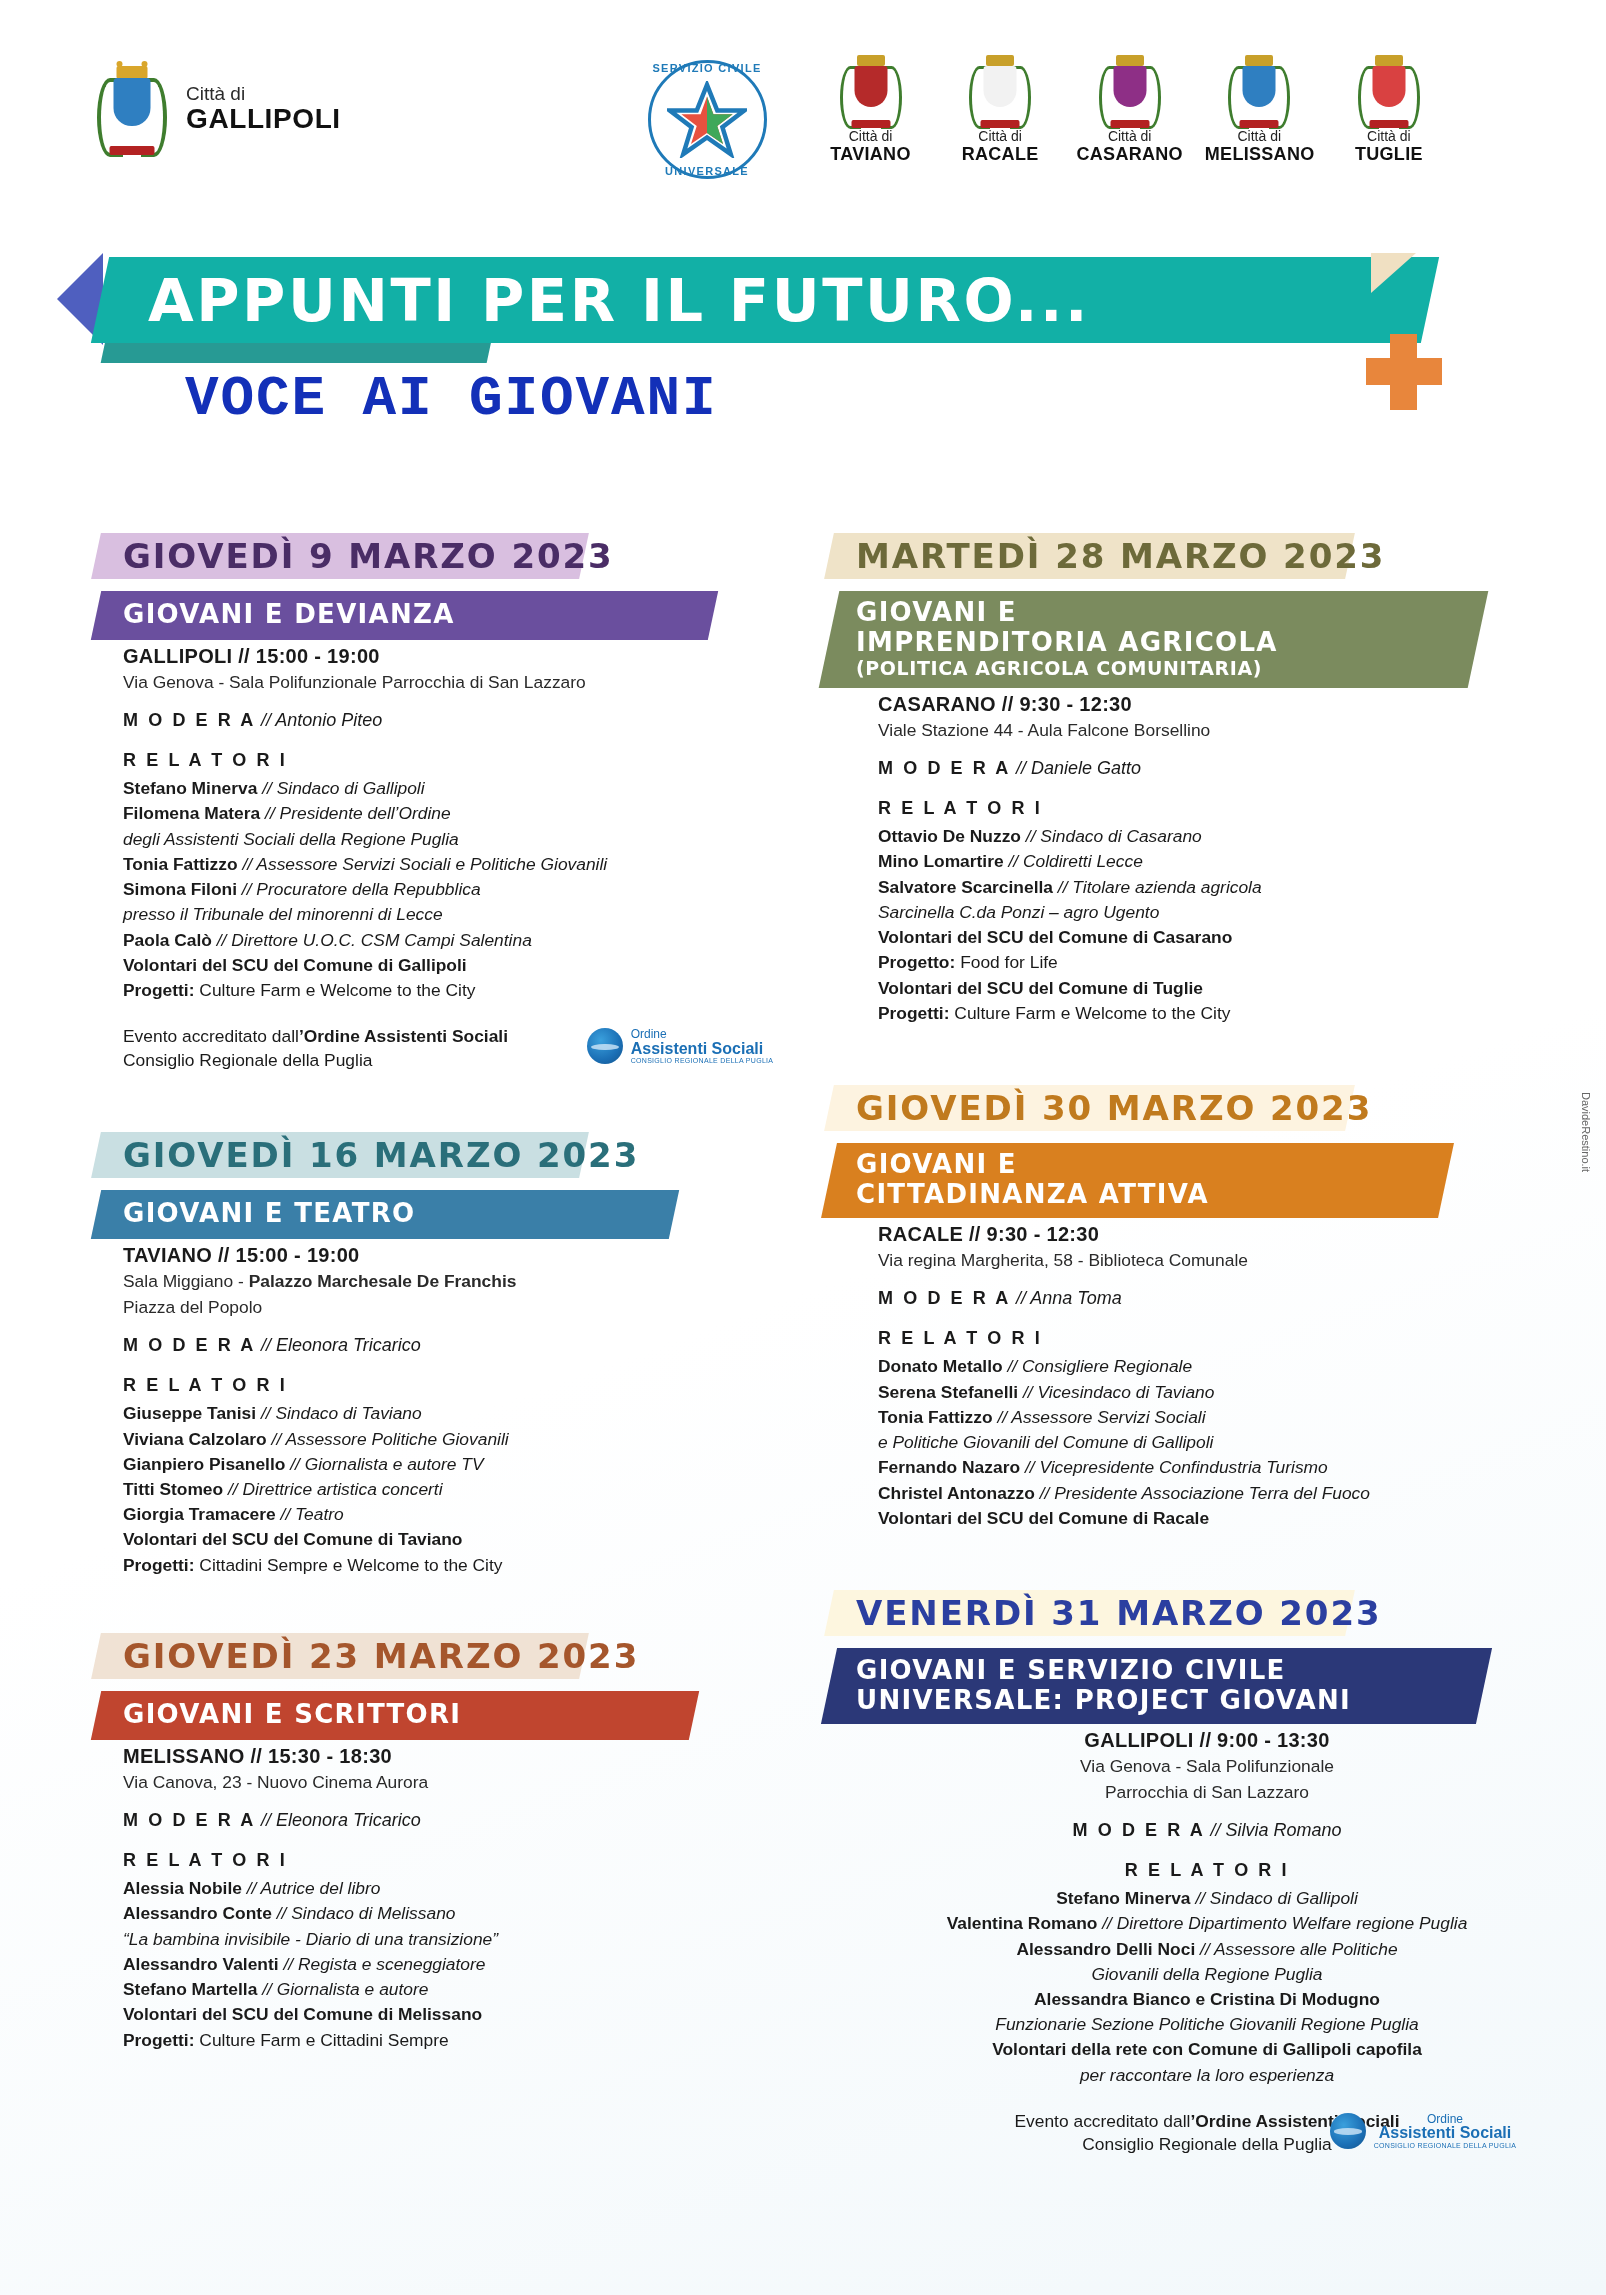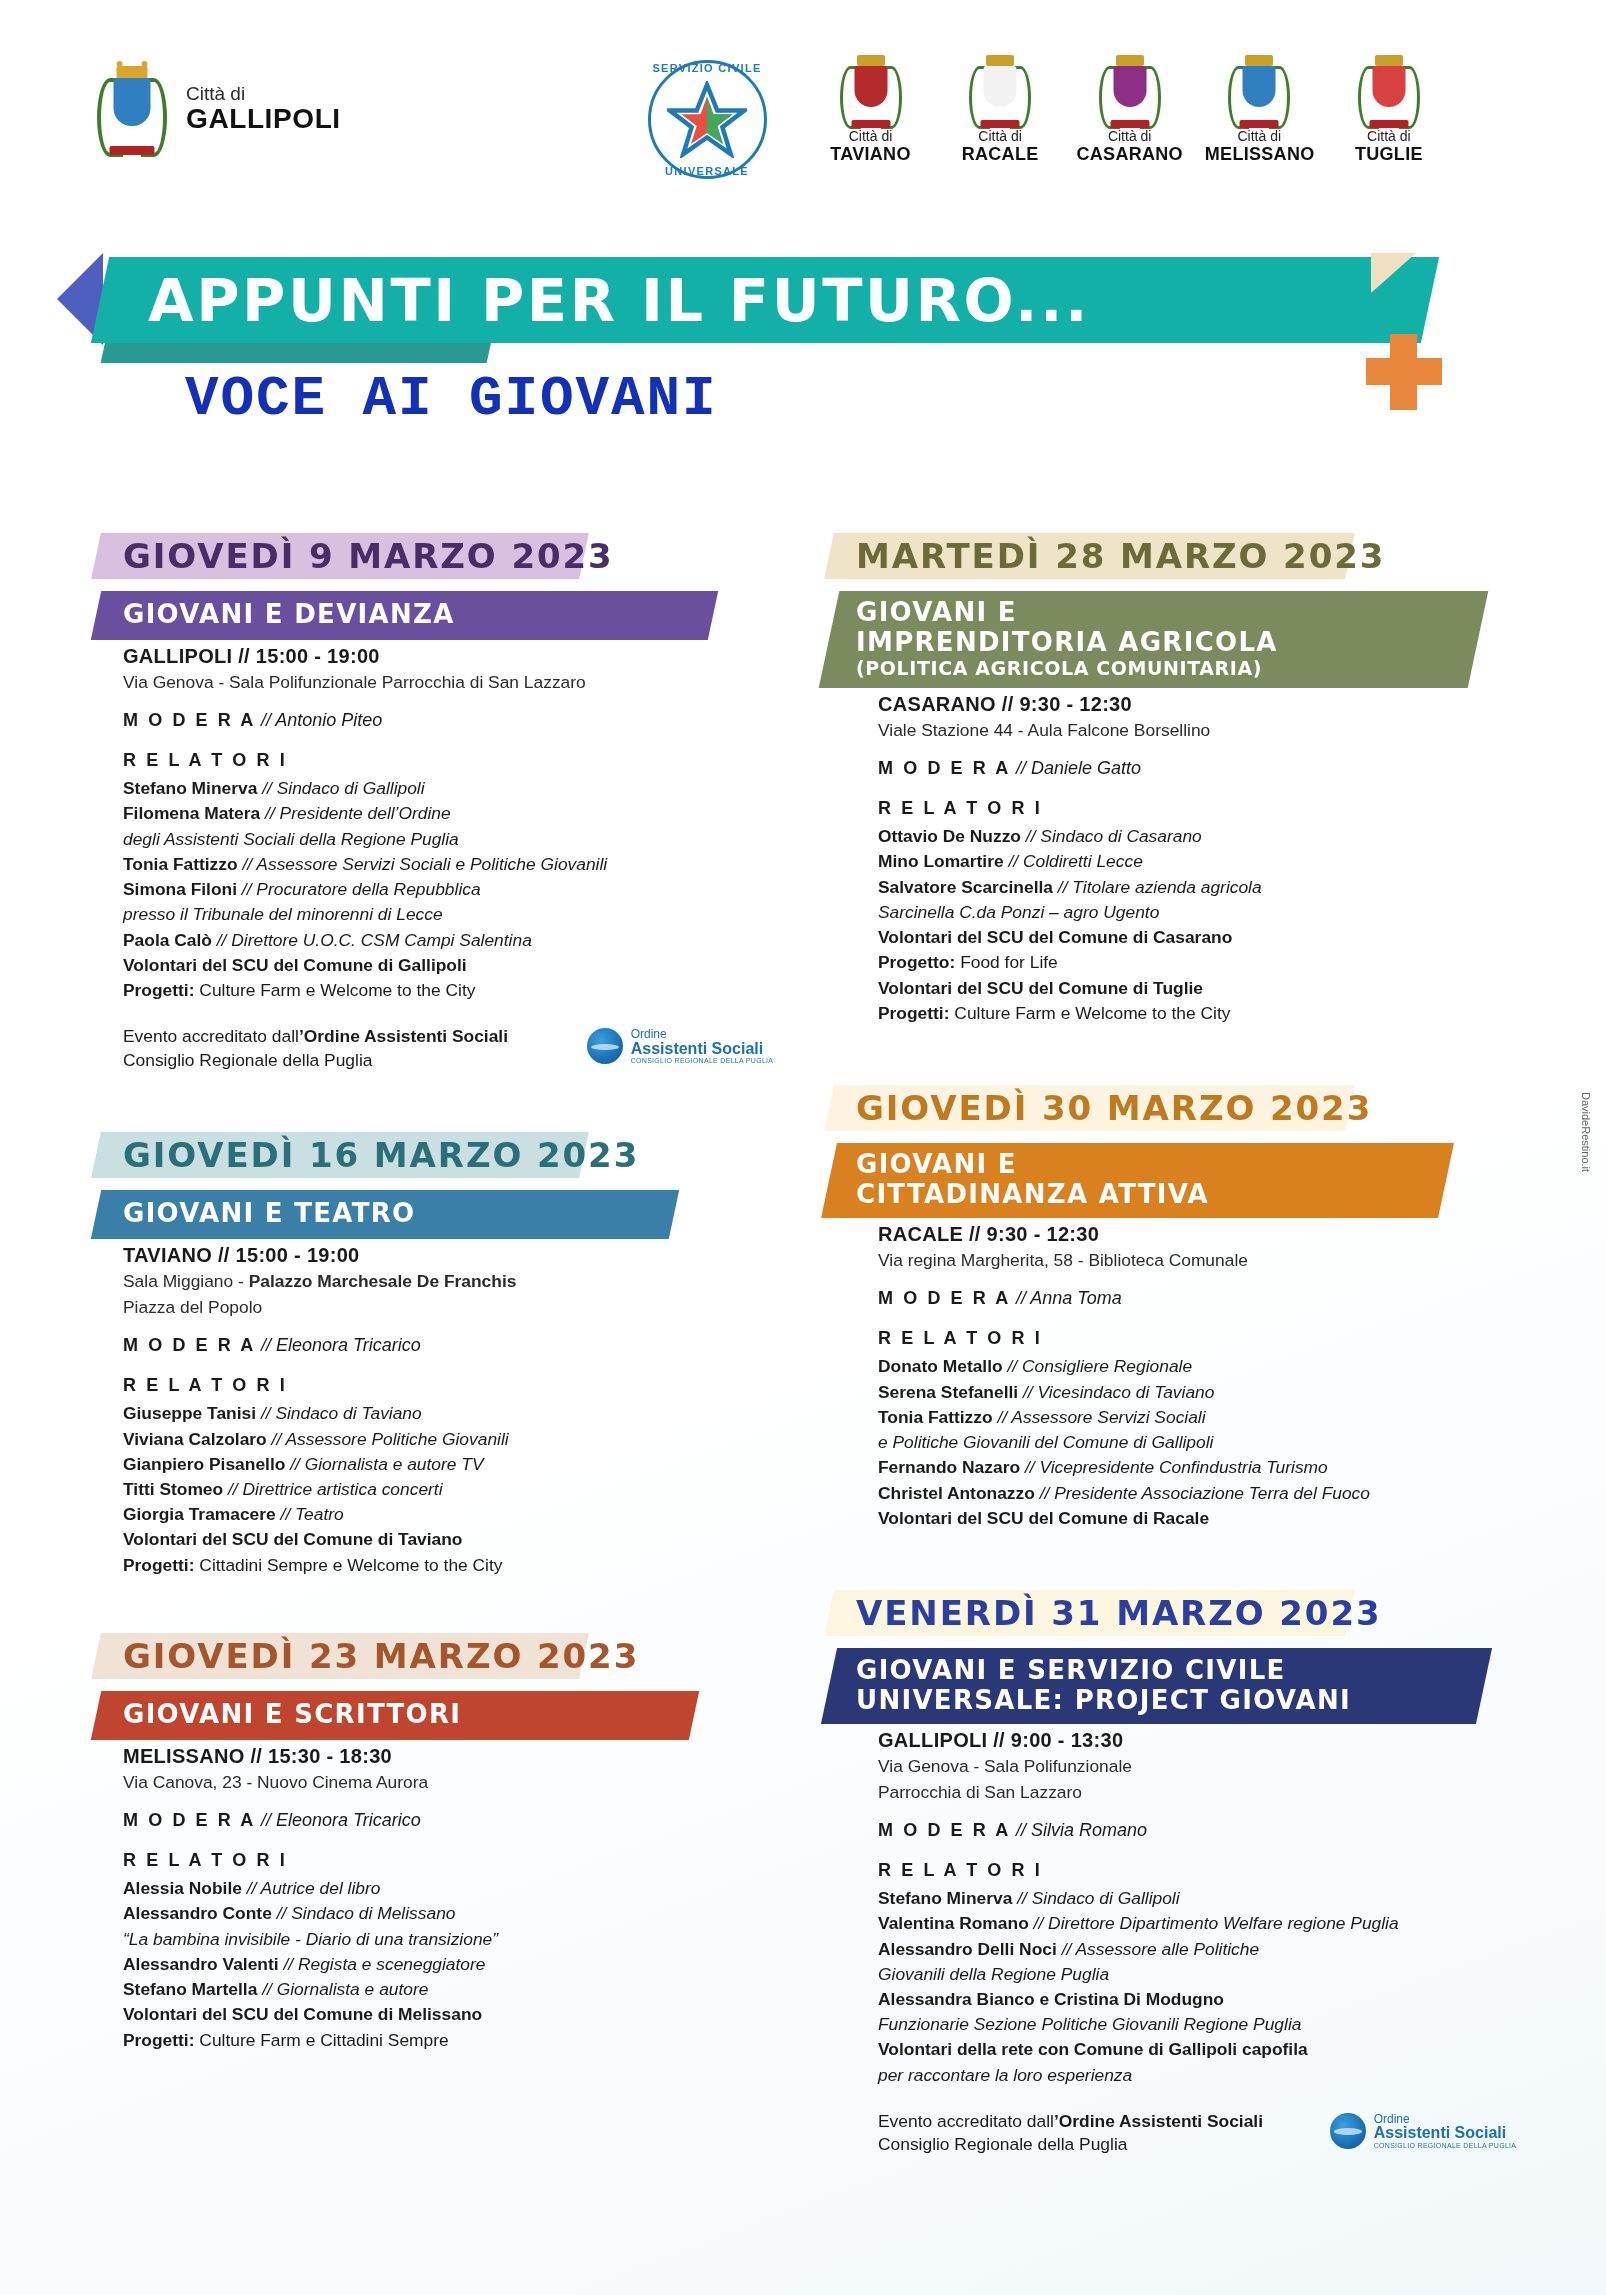--- a/index.html
+++ b/index.html
@@ -473,21 +473,21 @@
 
     <div class="block" style="margin-top:59px;">
       <div class="datebar">
         <div class="skew" style="width:521px;background:#fdf6df"></div>
         <span class="label" style="color:#2b3fa0">VENERDÌ 31 MARZO 2023</span>
       </div>
       <div class="themebar" style="min-height:76px;">
         <div class="skew" style="width:655px;background:#2b3878"></div>
         <span class="label">GIOVANI E SERVIZIO CIVILE<br>UNIVERSALE: PROJECT GIOVANI</span>
       </div>
-      <div class="body" style="padding-left:49px;">
+      <div class="body" style="padding-left:49px;text-align:center;">
         <div class="place">GALLIPOLI // 9:00 - 13:30</div>
         <div class="venue">Via Genova - Sala Polifunzionale</div>
         <div class="venue">Parrocchia di San Lazzaro</div>
         <div class="modera">
           <span class="k">M O D E R A</span>
           <span class="v">// Silvia Romano</span>
         </div>
         <div class="relatori-h">R E L A T O R I</div>
         <div class="rel-list">
           <div><span class="nm">Stefano Minerva</span> <span class="rl">// Sindaco di Gallipoli</span></div>

